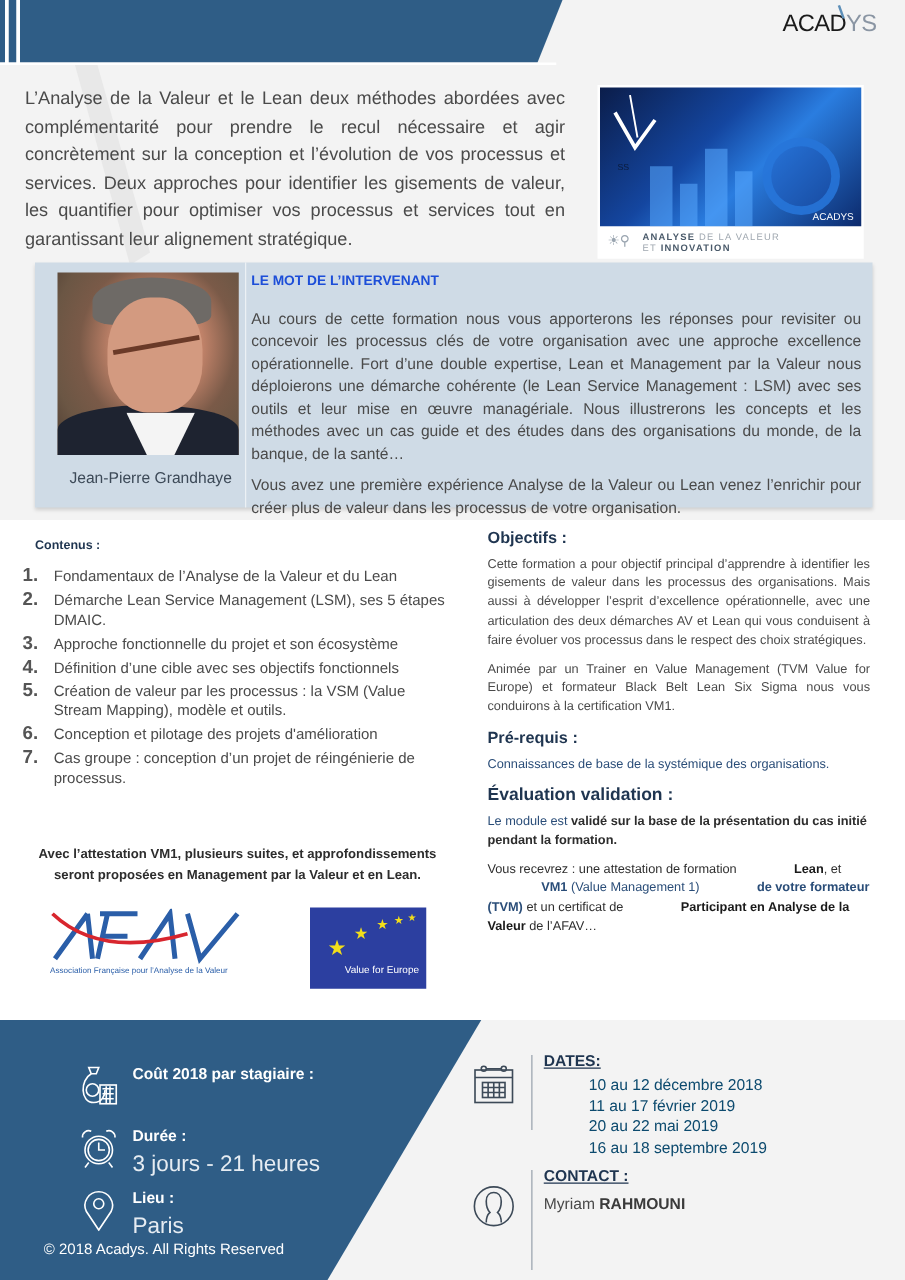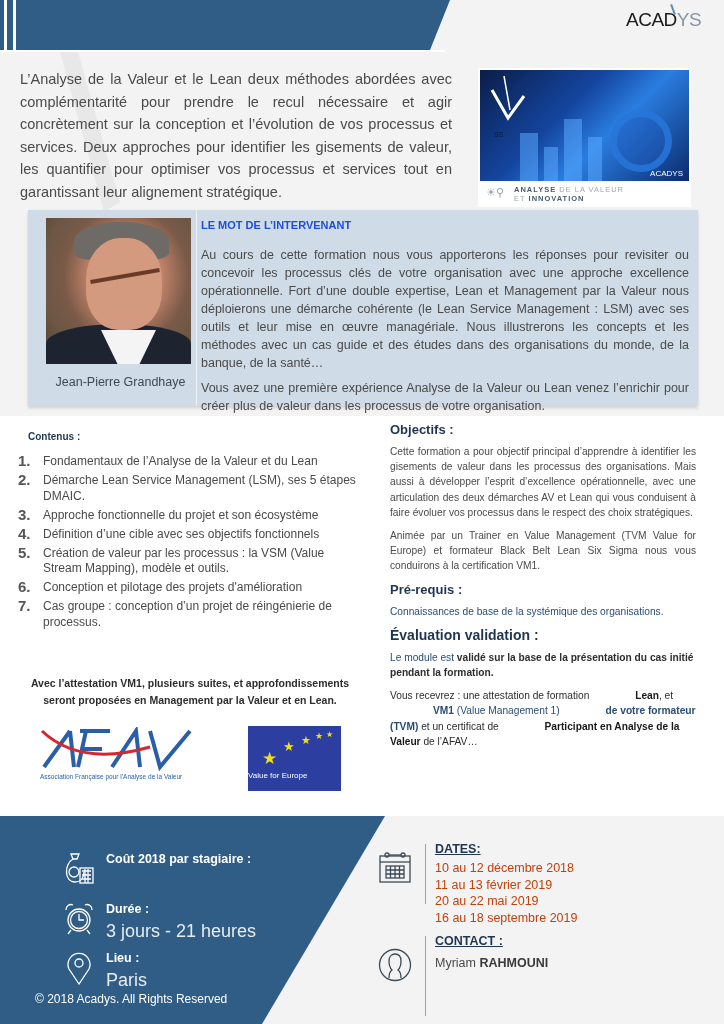--- a/index.html
+++ b/index.html
@@ -50,21 +50,21 @@
   .contents-title { position: absolute; left: 28px; top: 431px; font-size: 10px; font-weight: bold; color: #1f3550; }
   .contents-list { position: absolute; left: 18px; top: 454px; width: 340px; list-style: none; }
   .contents-list li { position: relative; padding-left: 25px; font-size: 12px; line-height: 15.5px; color: #4a4a4a; margin-bottom: 3.5px; }
   .contents-list li .num { position: absolute; left: 0; top: -1px; font-size: 15px; font-weight: bold; color: #555555; }
 
   .attestation-note { position: absolute; left: 20px; top: 675px; width: 340px; text-align: center; font-size: 10.5px; line-height: 17px; font-weight: bold; color: #2d2d2d; }
 
   .afav-logo { position: absolute; left: 40px; top: 727px; width: 186px; height: 60px; }
   .afav-logo .caption { position: absolute; left: 0; top: 46px; font-size: 6.5px; color: #2a5ea8; white-space: nowrap; }
   .vfe-logo { position: absolute; left: 248px; top: 726px; width: 93px; height: 65px; background: #2c3fa0; }
-  .vfe-logo .caption { position: absolute; left: 0; width: 115px; top: 45px; font-size: 8px; color: #ffffff; }
+  .vfe-logo .caption { position: absolute; left: 0; width: 115px; top: 45px; text-align: center; font-size: 8px; color: #ffffff; }
   .vfe-logo .star { position: absolute; color: #f2de1a; line-height: 1; }
 
   .right-col { position: absolute; left: 390px; top: 422px; width: 306px; }
   .sec-title { font-size: 13px; font-weight: bold; color: #1f3550; margin-bottom: 7px; }
   .sec-title.big { font-size: 14px; }
   .sec-text { font-size: 10.2px; line-height: 15.2px; color: #4a4a4a; text-align: justify; margin-bottom: 8px; }
   .sec-text.dark { color: #2d2d2d; }
   .sec-text .blue { color: #2a4d78; }
   .sec-text b { color: #1a1a1a; margin-left: 43px; }
 
@@ -75,21 +75,21 @@
   .info-icon { position: absolute; left: 0; top: 0; width: 34px; height: 34px; }
   .info-label { position: absolute; left: 44px; top: 0; font-size: 12.5px; font-weight: bold; color: #ffffff; white-space: nowrap; }
   .info-value { position: absolute; left: 44px; top: 19px; font-size: 18px; color: #e6ecf2; white-space: nowrap; }
   .copyright { position: absolute; left: 35px; top: 176px; font-size: 12px; color: #ffffff; }
 
   .dates-block { position: absolute; left: 378px; top: 26px; }
   .dates-icon { position: absolute; left: 0; top: 8px; width: 34px; height: 34px; }
   .vsep { position: absolute; width: 1px; background: #9aa4ae; }
   .dates-label, .contact-label { position: absolute; left: 57px; font-size: 12.5px; font-weight: bold; color: #1f3550; text-decoration: underline; white-space: nowrap; }
   .dates-list { position: absolute; left: 57px; top: 18px; list-style: none; }
-  .dates-list li { font-size: 12.5px; line-height: 16.5px; color: #c2410c; white-space: nowrap; }
+  .dates-list li { font-size: 12.5px; line-height: 16.5px; color: #0c4a6e; white-space: nowrap; margin-left: 36px; }
   .contact-lines { position: absolute; left: 57px; list-style: none; }
   .contact-lines li { font-size: 12.5px; line-height: 19.5px; color: #4a4a4a; white-space: nowrap; }
   .contact-lines b { color: #3a3a3a; }
 </style>
 </head>
 <body>
 
 <div class="header">
   <div class="header-band">
     <svg width="724" height="52">
@@ -257,21 +257,21 @@
           <circle cx="25" cy="5" r="2"></circle>
         <path d="M11,5 H23"></path>
         <rect x="8" y="16" width="18" height="12"></rect>
         <path d="M8,20 H26 M8,24 H26 M12.5,16 V28 M17,16 V28 M21.5,16 V28"></path>
       </g>
     </svg>
     <div class="vsep" style="left:47px;top:2px;height:60px;"></div>
     <div class="dates-label" style="top:0;">DATES:</div>
     <ul class="dates-list">
       <li>10 au 12 décembre 2018</li>
-      <li>11 au 13 février 2019</li>
+      <li>11 au 17 février 2019</li>
       <li>20 au 22 mai 2019</li>
       <li>16 au 18 septembre 2019</li>
     </ul>
 
     <svg class="dates-icon" style="top:106px;" viewBox="0 0 34 34">
       <g fill="none" stroke="#3d4a58" stroke-width="1.3">
         <circle cx="17" cy="17" r="15.5"></circle>
         <path d="M11,30 C11,24 13,23 14,22 C11,19 11,15 11,13 C11,8 14,6 17,6 C20,6 23,8 23,13 C23,15 23,19 20,22 C21,23 23,24 23,30"></path>
       </g>
     </svg>

